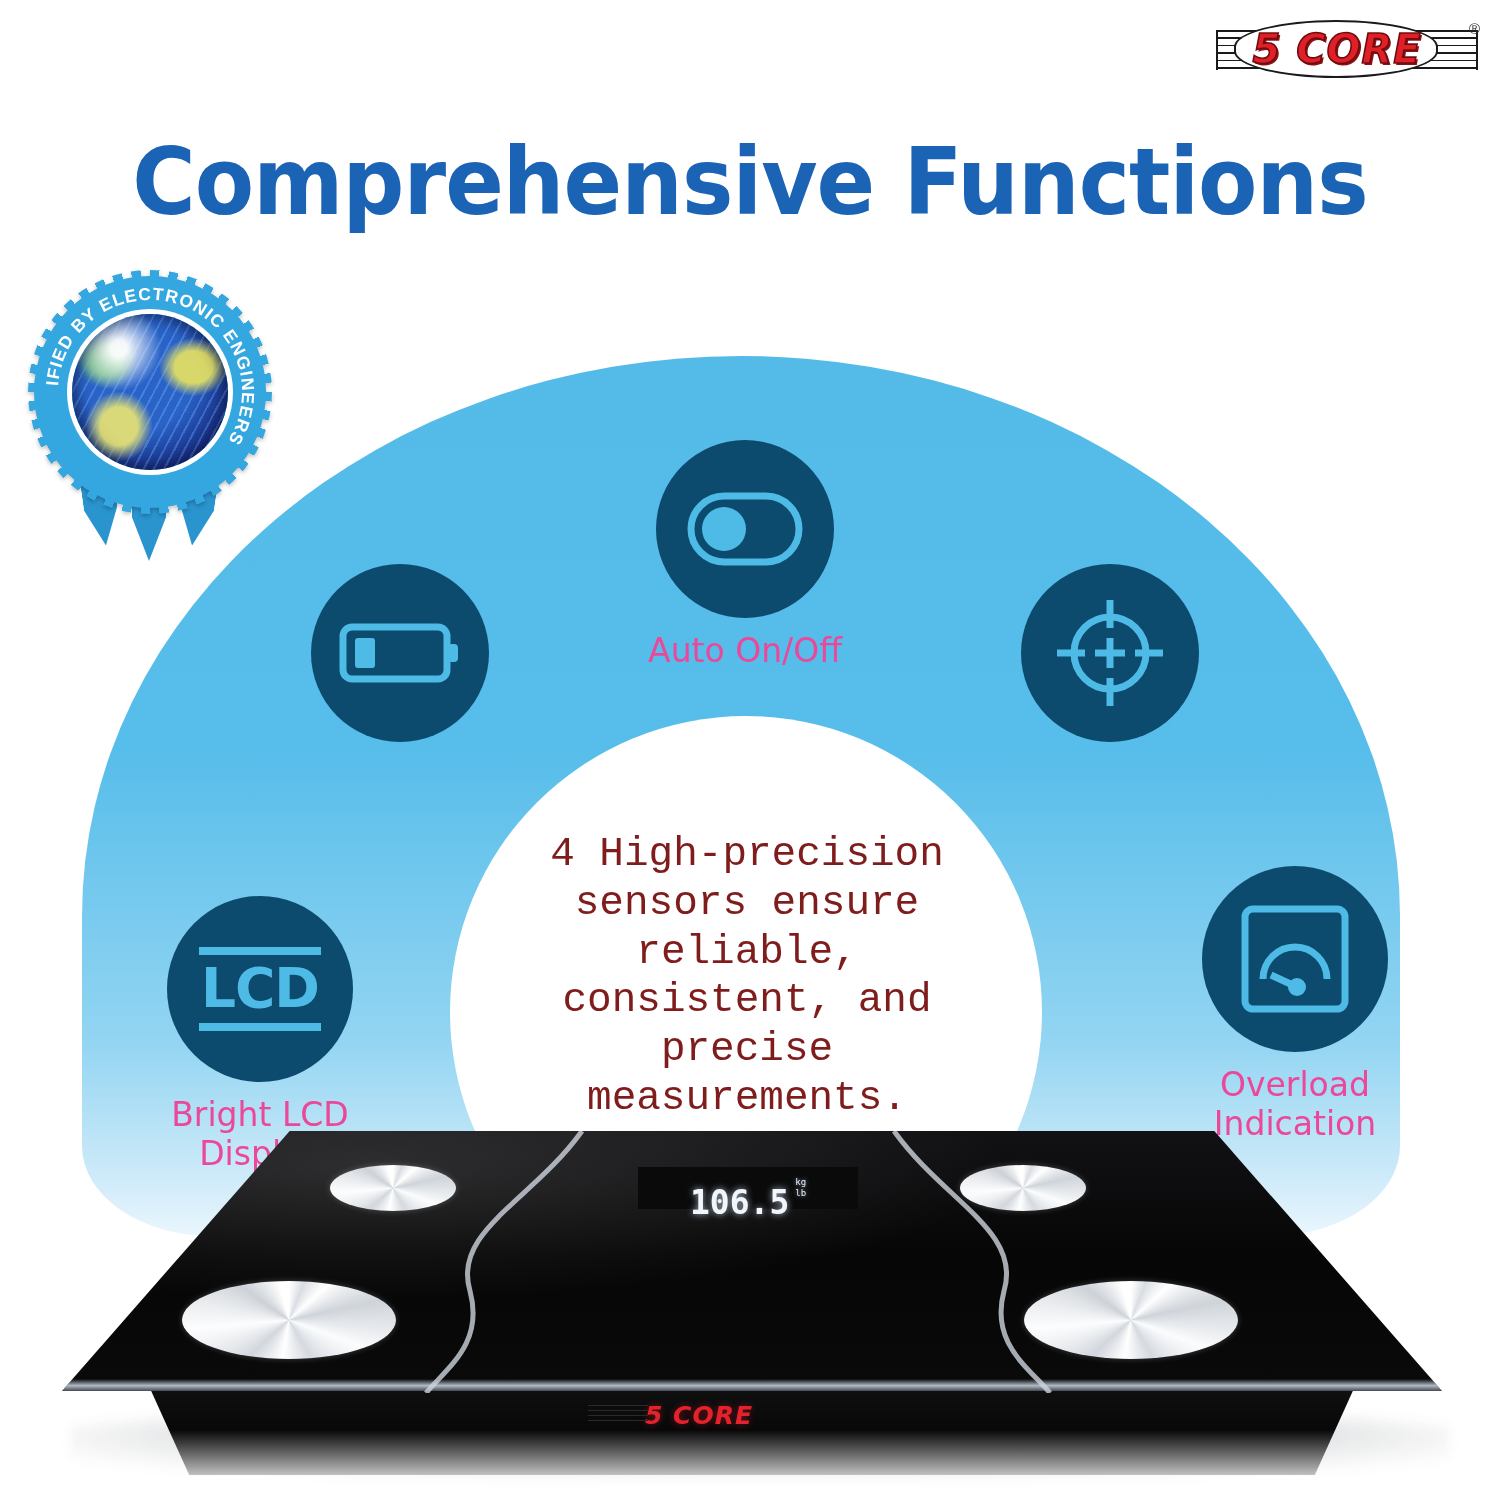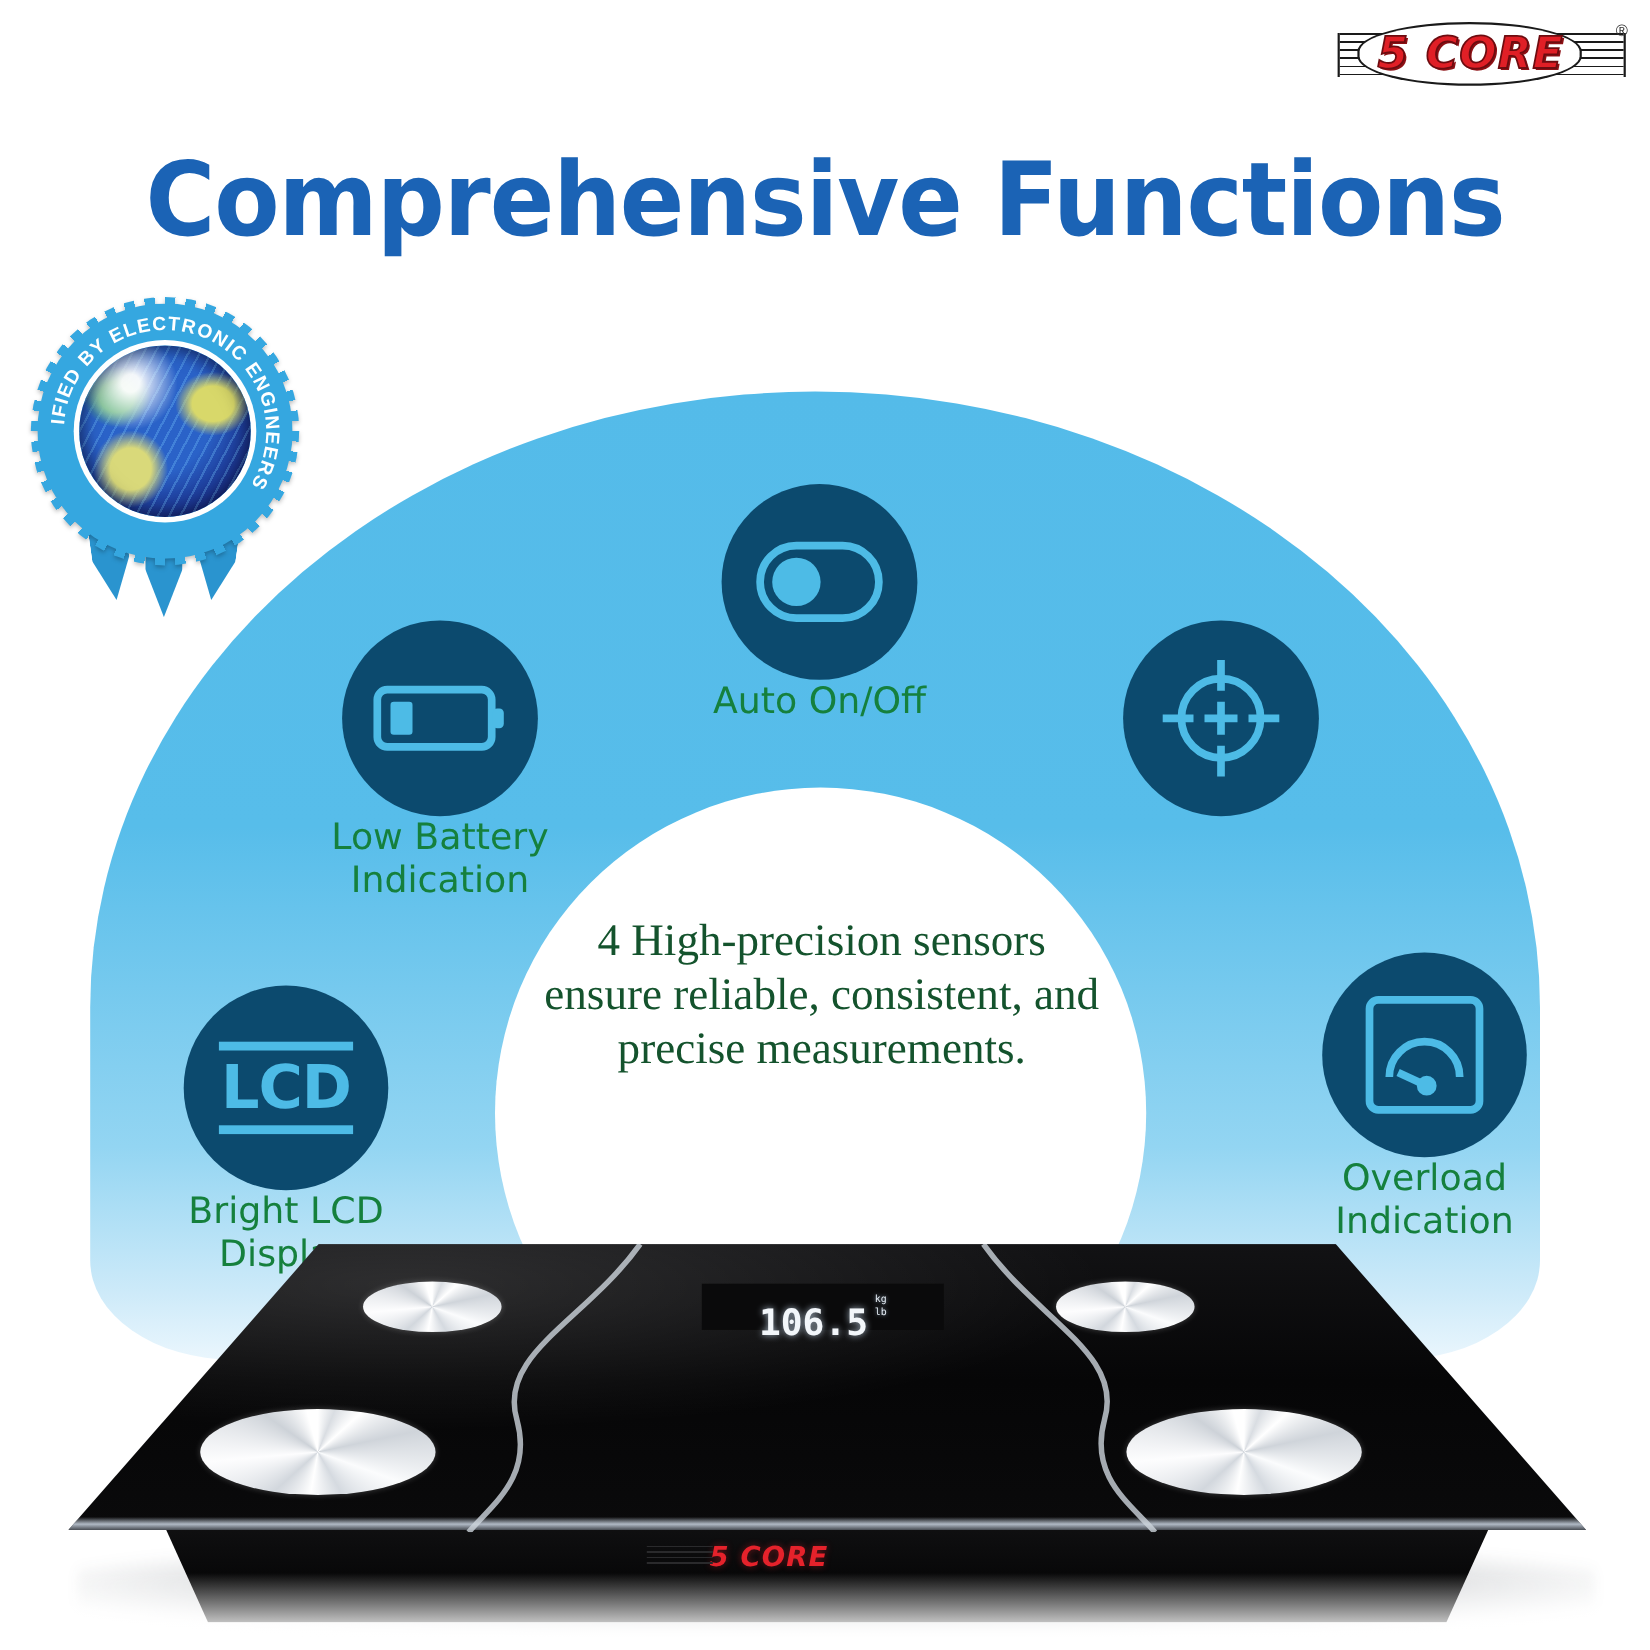--- a/index.html
+++ b/index.html
@@ -127,42 +127,43 @@
     position:absolute;
     left:450px; top:716px;
     width:592px; height:592px;
     background:#ffffff;
     border-radius:50%;
   }
   #center-text{
     position:absolute;
     left:492px; top:830px; width:510px;
     text-align:center;
-    font-family:Liberation Serif, serif;
+    font-family:Liberation Mono, monospace;
     font-size:41px;
     line-height:1.19;
-    color:#14532d;
+    color:#7f1d1d;
   }
 
   
   .feature{ position:absolute; }
   .feature .bubble{
     width:178px; height:178px;
     border-radius:50%;
     background:#0c4a6e;
     display:flex; align-items:center; justify-content:center;
     margin:0 auto;
   }
   .feature .bubble.lg{ width:186px; height:186px; }
   .feature .caption{
+    margin-top:14px;
     text-align:center;
     font-family:"DejaVu Sans", sans-serif;
     font-size:33px;
     line-height:1.17;
-    color:#15803d;
+    color:#ec4899;
     white-space:pre-line;
   }
   .feature.wide{ width:330px; }
   .feature.narrow{ width:250px; }
 
   #feature-auto-on-off{ left:580px; top:440px; }
   #feature-low-battery{ left:235px;  top:564px; }
   #feature-auto-calibrate{ left:985px; top:564px; }
   #feature-bright-lcd{ left:95px;   top:896px; }
   #feature-overload{ left:1130px; top:866px; }
@@ -321,22 +322,20 @@
 </div>
 
 <div class="feature wide" id="feature-low-battery">
   <div class="bubble">
     <svg class="icon-svg" width="124" height="72" viewBox="0 0 124 72">
       <rect class="icon-stroke" x="5" y="10" width="104" height="52" rx="9"></rect>
       <rect class="icon-fill" x="17" y="21" width="20" height="30" rx="3"></rect>
       <rect class="icon-fill" x="110" y="27" width="10" height="18" rx="4"></rect>
     </svg>
   </div>
-  <div class="caption">Low Battery
-Indication</div>
 </div>
 
 <div class="feature narrow" id="feature-auto-calibrate">
   <div class="bubble">
     <svg class="icon-svg" width="118" height="118" viewBox="0 0 118 118">
       <circle class="icon-stroke" cx="59" cy="59" r="36"></circle>
       <line class="icon-stroke" x1="59" y1="6" x2="59" y2="34"></line>
       <line class="icon-stroke" x1="59" y1="84" x2="59" y2="112"></line>
       <line class="icon-stroke" x1="6" y1="59" x2="34" y2="59"></line>
       <line class="icon-stroke" x1="84" y1="59" x2="112" y2="59"></line>

